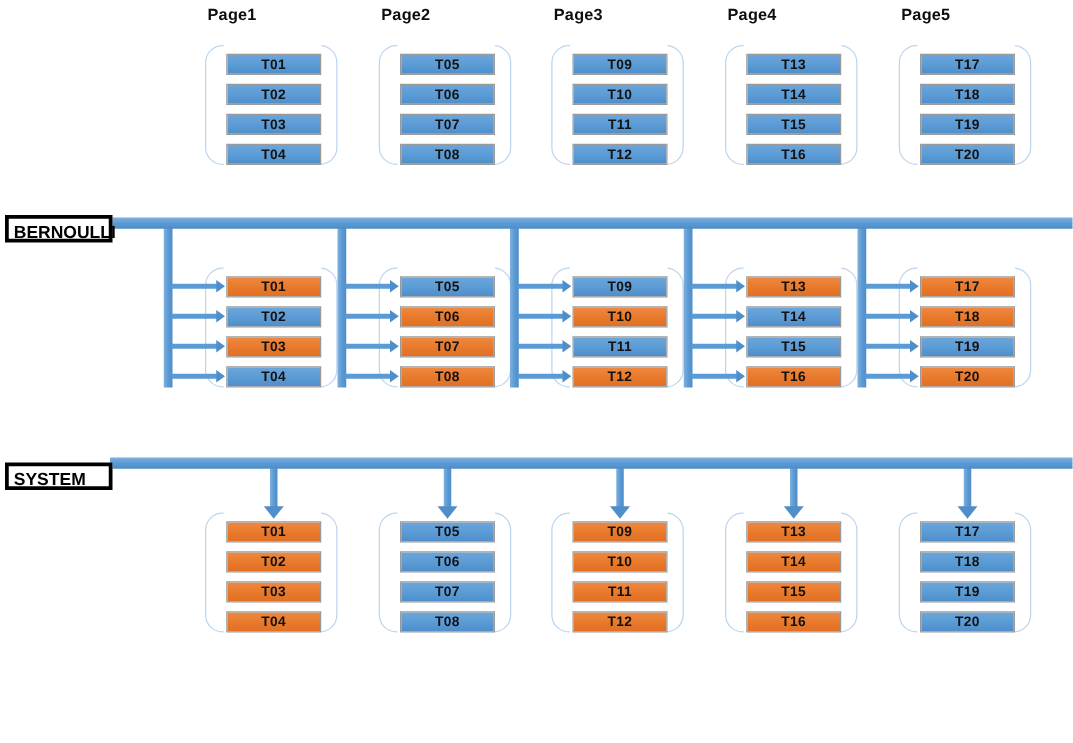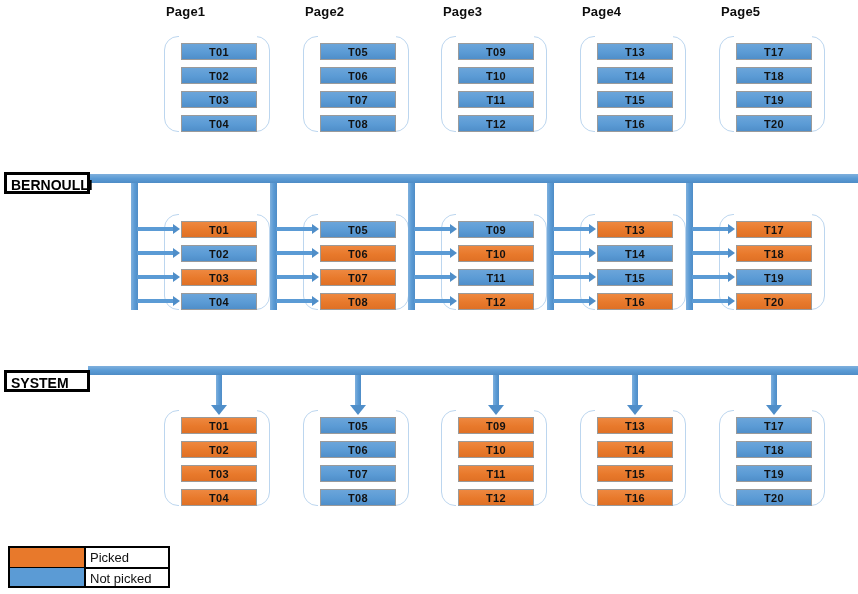--- a/index.html
+++ b/index.html
@@ -344,23 +344,13 @@
         <span class="tip"></span>
       </div>
       <div class="page-group" style="left: 719px; top: 410px;">
         <div class="tuple blue" style="top: 6px;">T17</div>
         <div class="tuple blue" style="top: 30px;">T18</div>
         <div class="tuple blue" style="top: 54px;">T19</div>
         <div class="tuple blue" style="top: 78px;">T20</div>
       </div>
     </div>
 
-  <div id="legend">
-      <div class="legend-row">
-        <div class="legend-swatch orange"></div>
-        <div class="legend-text">Picked</div>
-      </div>
-      <div class="legend-row">
-        <div class="legend-swatch blue"></div>
-        <div class="legend-text">Not picked</div>
-      </div>
-    </div>
 </div>
 
 </body></html>

